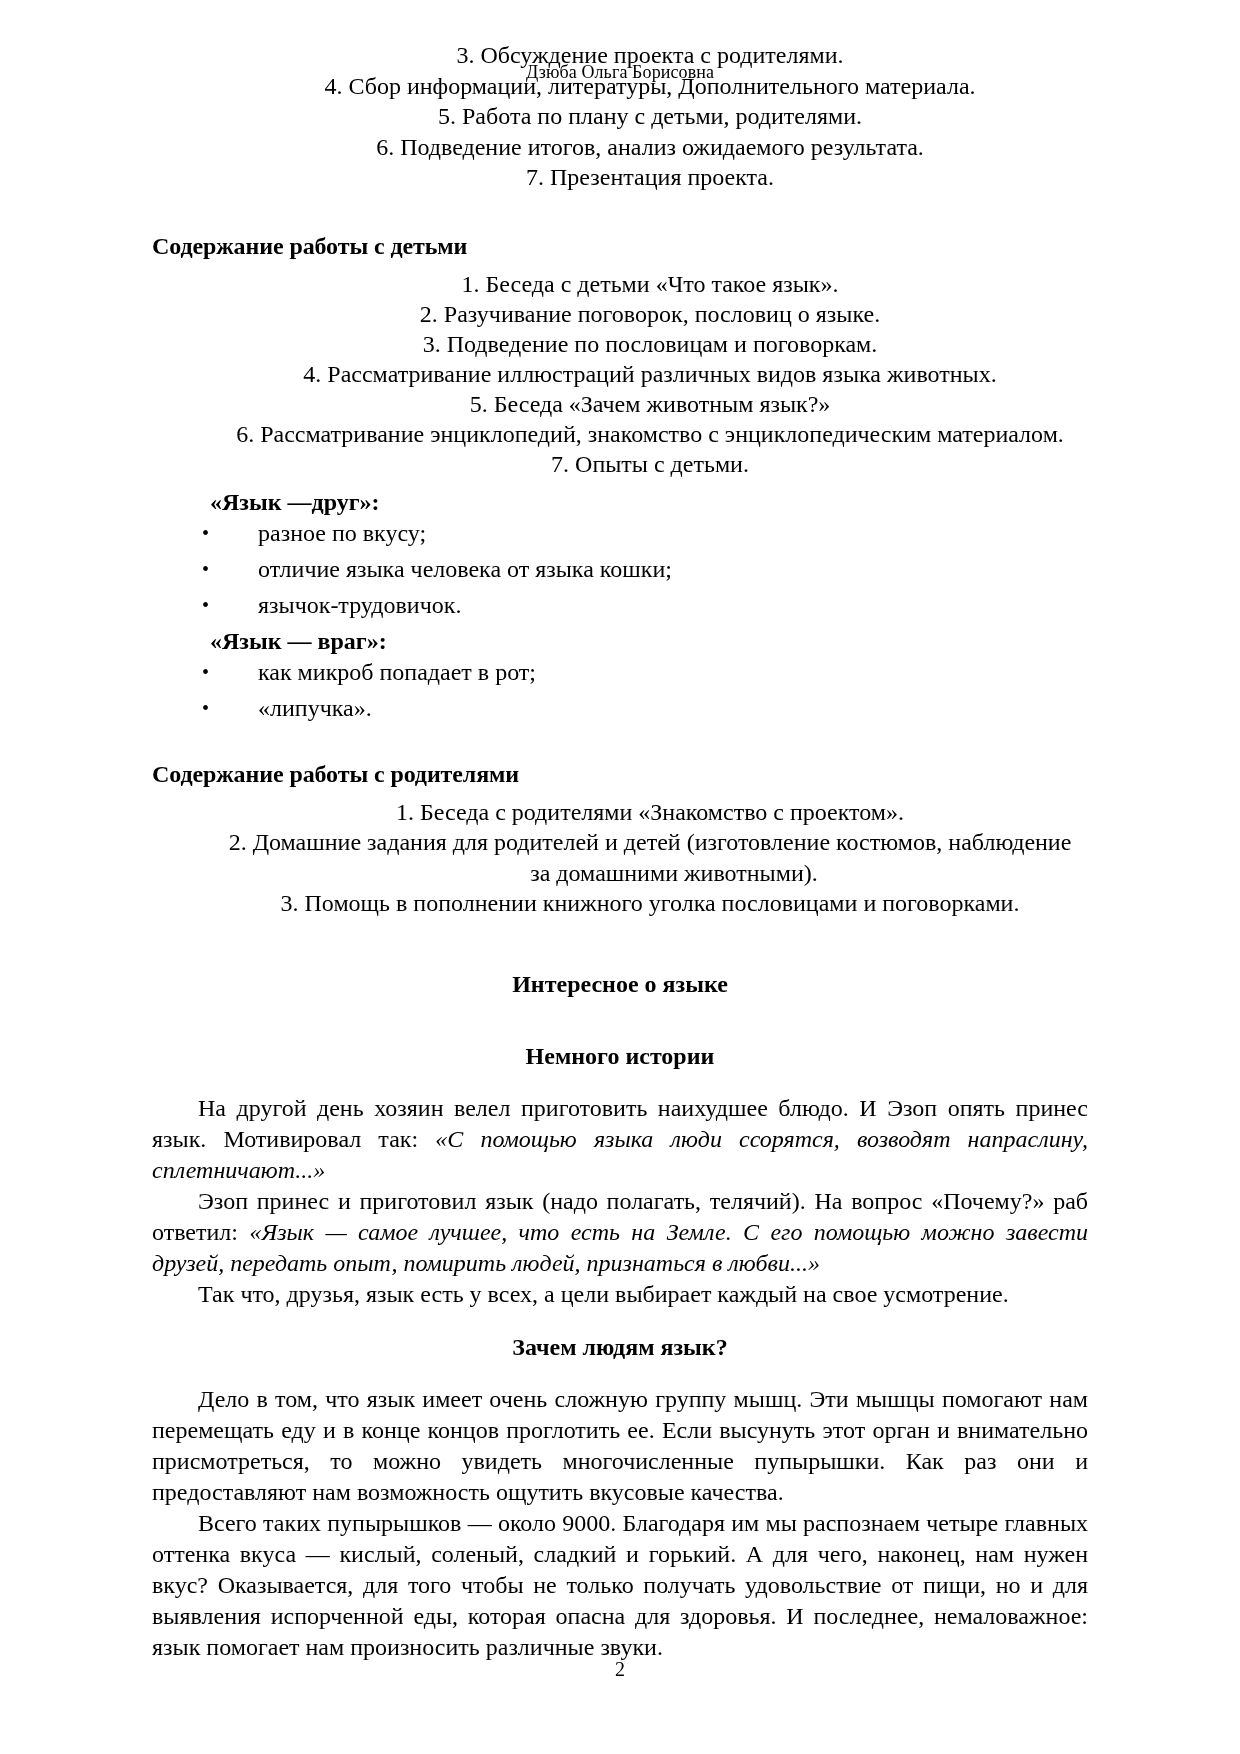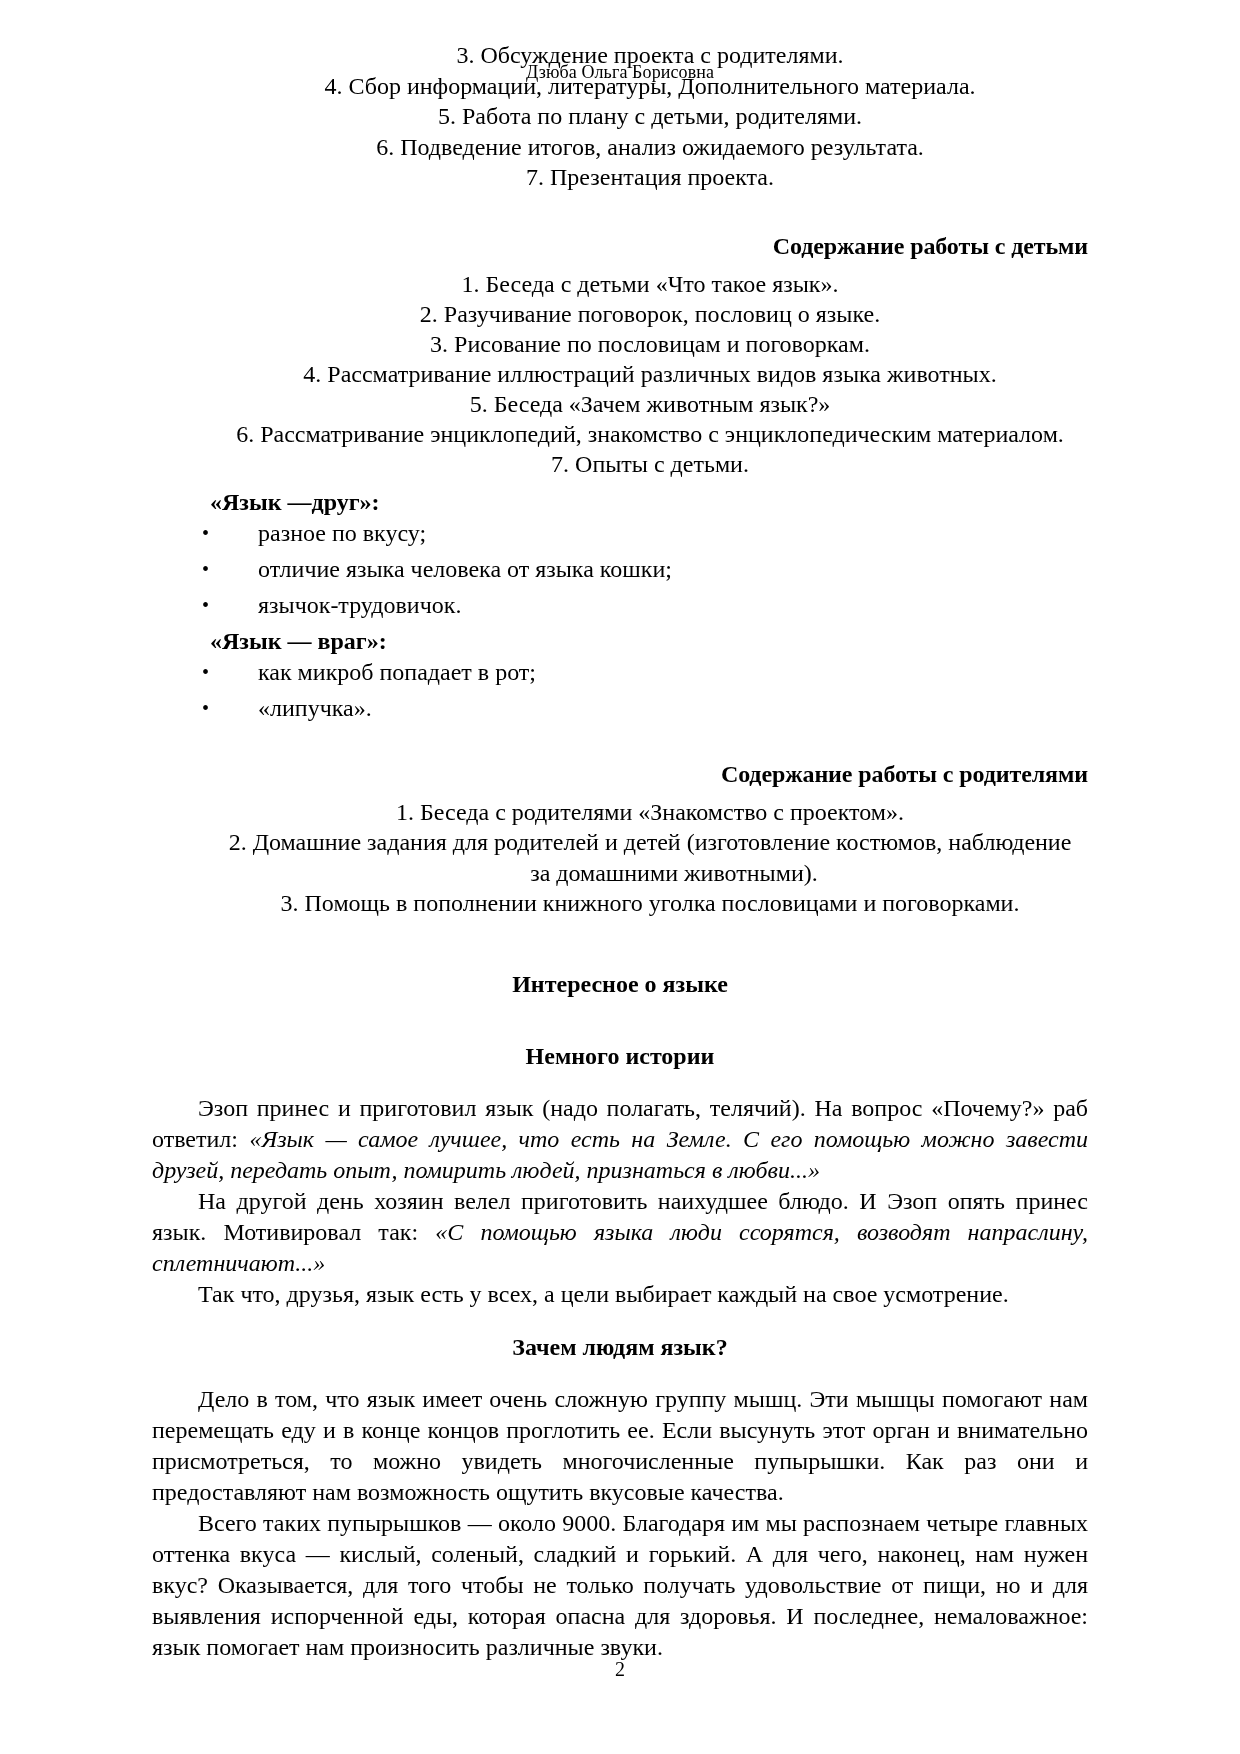--- a/index.html
+++ b/index.html
@@ -62,21 +62,20 @@
 
   .num-list.tight li { line-height: 30px; }
 
   .section-heading {
     font-size: 24px;
     font-weight: bold;
     line-height: 30px;
     margin: 0;
     padding: 0;
     letter-spacing: -0.1px;
-    text-align: right;
   }
   .gap-md { height: 22px; }
   .gap-lg { height: 30px; }
   .gap-xl { height: 42px; }
 
   .sub-italic {
     font-size: 24px;
     font-weight: bold;
     line-height: 31px;
     margin: 0 0 0 58px;
@@ -154,21 +153,21 @@
       <li><span class="marker">7.</span><span>Презентация проекта.</span></li>
     </ul>
 
     <div class="gap-lg"></div>
 
     <div class="section-heading">Содержание работы с детьми</div>
 
     <ul class="num-list tight">
       <li><span class="marker">1.</span><span>Беседа с детьми «Что такое язык».</span></li>
       <li><span class="marker">2.</span><span>Разучивание поговорок, пословиц о языке.</span></li>
-      <li><span class="marker">3.</span><span>Рисование по пословицам и поговоркам.</span></li>
+      <li><span class="marker">3.</span><span>Подведение по пословицам и поговоркам.</span></li>
       <li><span class="marker">4.</span><span>Рассматривание иллюстраций различных видов языка животных.</span></li>
       <li><span class="marker">5.</span><span>Беседа «Зачем животным язык?»</span></li>
       <li><span class="marker">6.</span><span>Рассматривание энциклопедий, знакомство с энциклопедическим материалом.</span></li>
       <li><span class="marker">7.</span><span>Опыты с детьми.</span></li>
     </ul>
 
     <div class="sub-italic">«Язык —друг»:</div>
 
     <ul class="bullet-list">
       <li><span class="dot">•</span><span>разное по вкусу;</span></li>
@@ -197,23 +196,23 @@
 
     <div class="centered-heading">Интересное о языке</div>
 
     <div class="gap-xl"></div>
 
     <div class="centered-heading">Немного истории</div>
 
     <div class="gap-md"></div>
 
 
+    <p class="body-par"><span>На другой день хозяин велел приготовить наихудшее блюдо. И Эзоп опять принес язык. Мотивировал так: </span><i>«С помощью языка люди ссорятся, возводят напраслину, сплетничают...»</i></p>
+
     <p class="body-par"><span>Эзоп принес и приготовил язык (надо полагать, телячий). На вопрос «Почему?» раб ответил: </span><i>«Язык — самое лучшее, что есть на Земле. С его помощью можно завести друзей, передать опыт, помирить людей, признаться в любви...»</i></p>
-
-    <p class="body-par"><span>На другой день хозяин велел приготовить наихудшее блюдо. И Эзоп опять принес язык. Мотивировал так: </span><i>«С помощью языка люди ссорятся, возводят напраслину, сплетничают...»</i></p>
 
     <p class="body-par">Так что, друзья, язык есть у всех, а цели выбирает каждый на свое усмотрение.</p>
 
     <div class="gap-md"></div>
 
     <div class="centered-heading">Зачем людям язык?</div>
 
     <div class="gap-md"></div>
 
     <p class="body-par">Дело в том, что язык имеет очень сложную группу мышц. Эти мышцы помогают нам перемещать еду и в конце концов проглотить ее. Если высунуть этот орган и внимательно присмотреться, то можно увидеть многочисленные пупырышки. Как раз они и предоставляют нам возможность ощутить вкусовые качества.</p>

